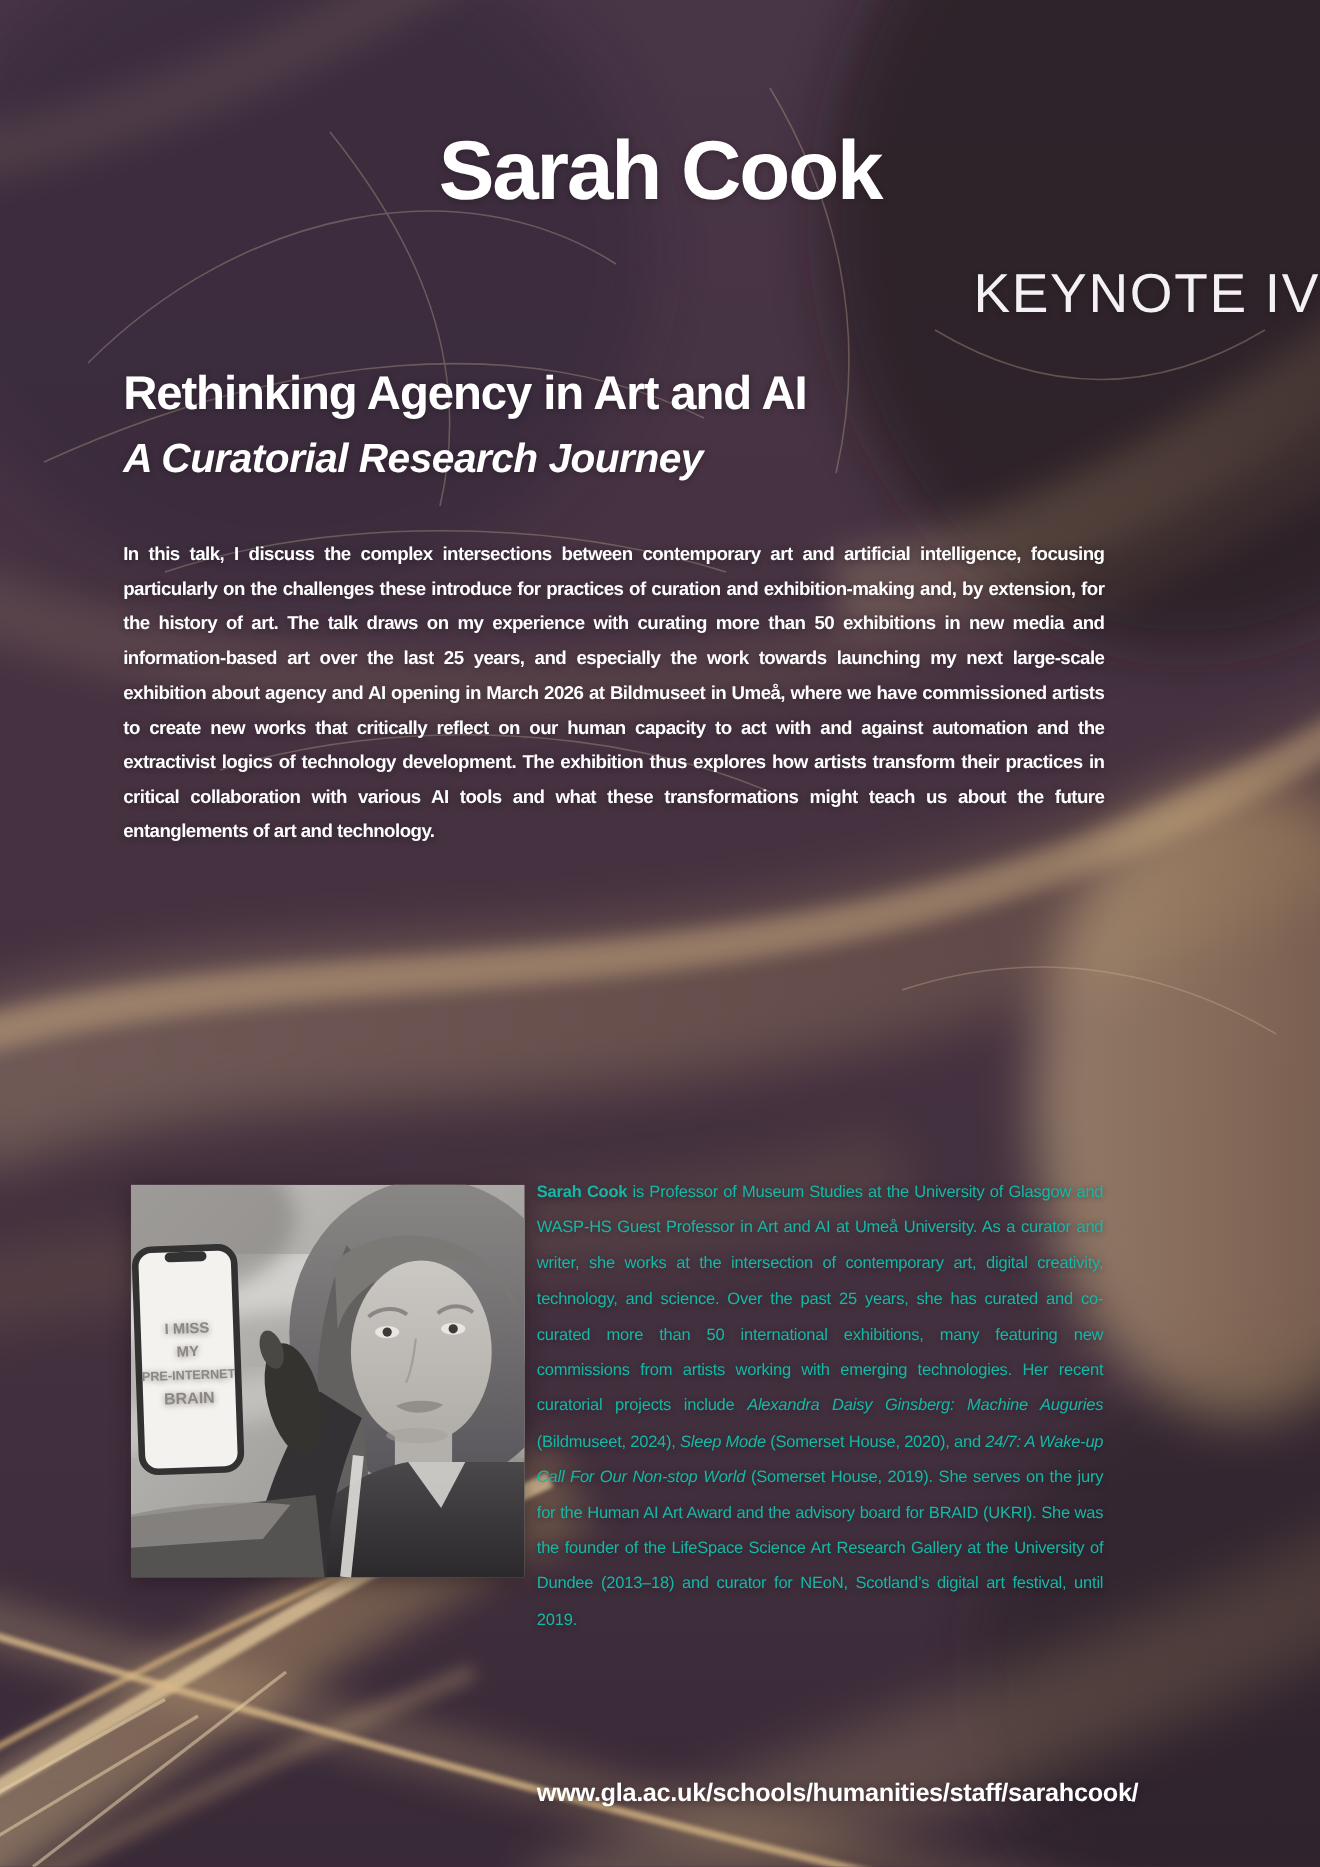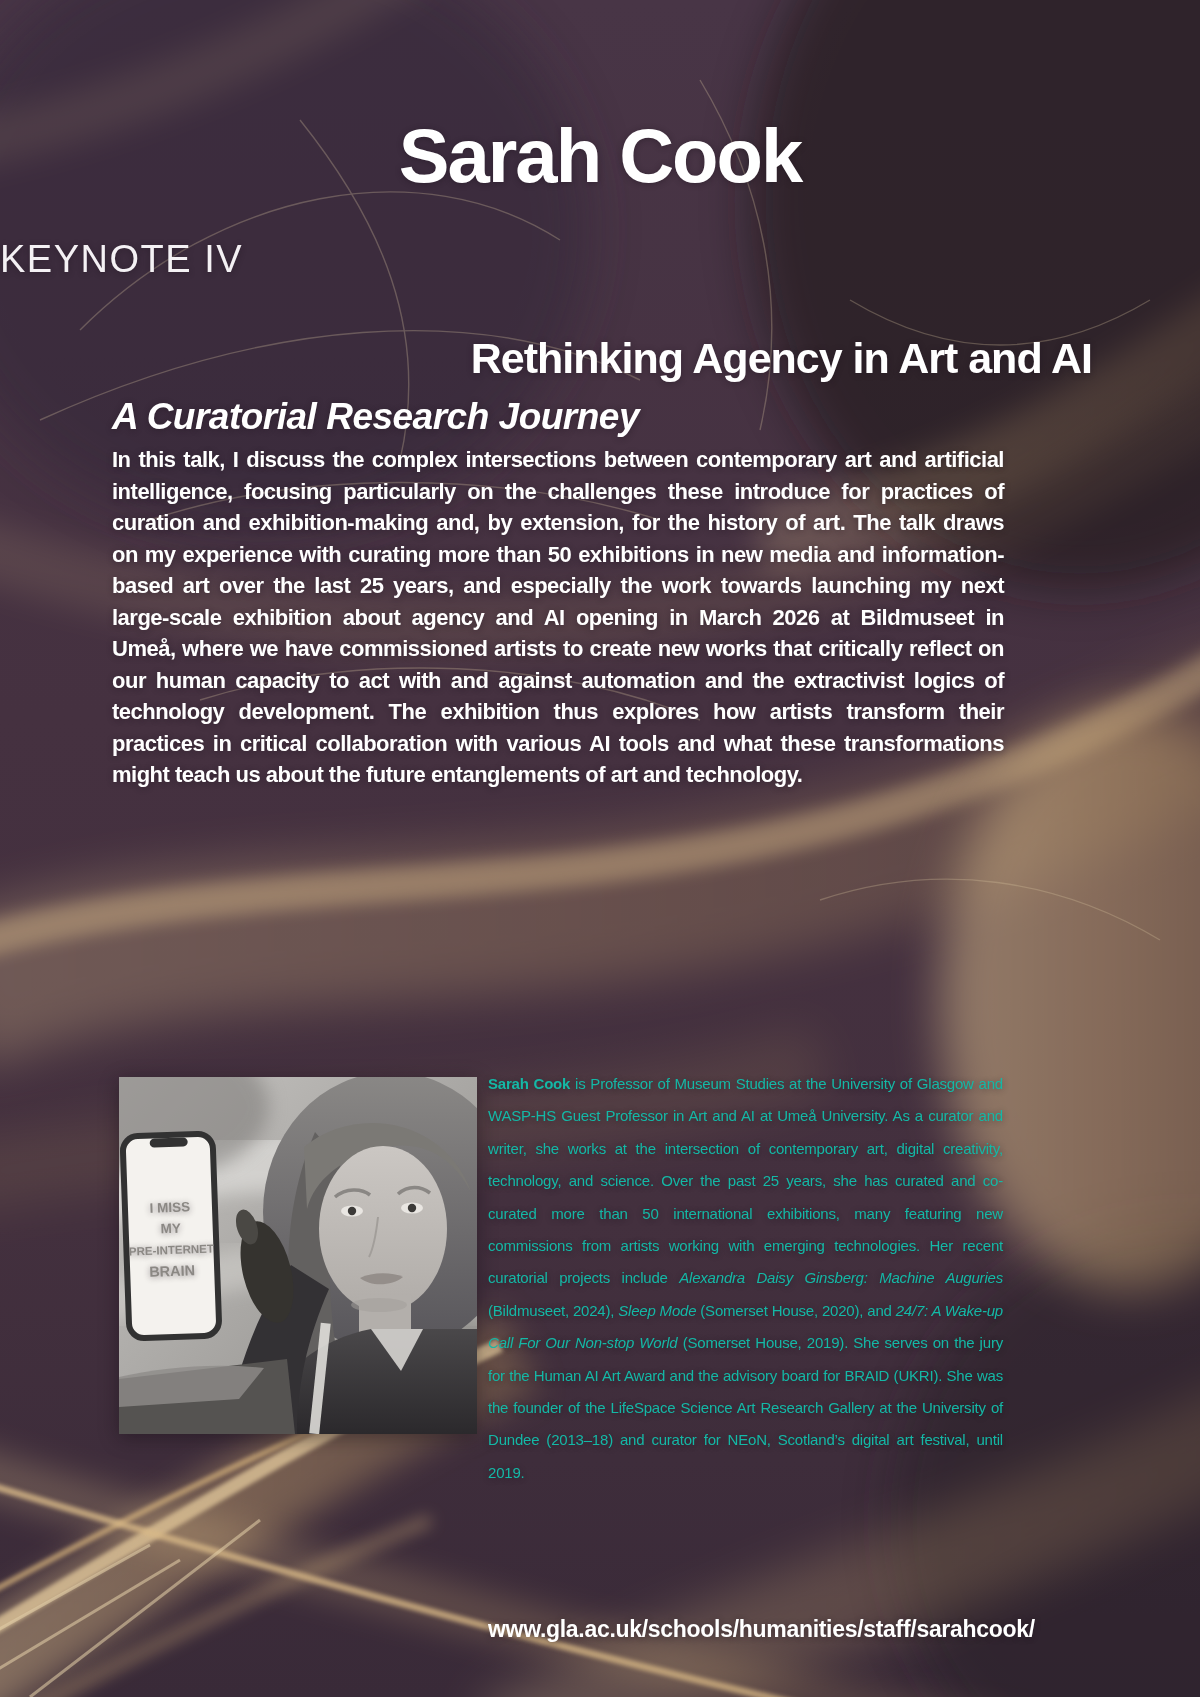--- a/index.html
+++ b/index.html
@@ -10,34 +10,34 @@
     -webkit-font-smoothing:antialiased;
   }
   .poster{position:absolute;inset:0;}
   .bg{position:absolute;inset:0;width:1200px;height:1697px;display:block;}
   .layer{position:absolute;color:#fff;text-shadow:0 1px 6px rgba(32,20,30,.45);}
   .speaker-name{
     top:112px;left:0;width:1200px;text-align:center;
     font-size:76px;font-weight:700;letter-spacing:-2px;
   }
   .keynote{
-    top:238px;left:0;width:1200px;text-align:left;
-    font-size:38px;font-weight:400;letter-spacing:1.5px;color:#f4f1f4;
+    top:238px;left:0;width:1200px;text-align:right;
+    font-size:50px;font-weight:400;letter-spacing:1.5px;color:#f4f1f4;
   }
   .talk-title{
     top:334px;left:112px;width:980px;
-    font-size:43px;font-weight:700;letter-spacing:-1px;text-align:right;
+    font-size:43px;font-weight:700;letter-spacing:-1px;
   }
   .talk-subtitle{
     top:396px;left:112px;width:980px;
     font-size:37px;font-weight:700;font-style:italic;letter-spacing:-0.5px;
   }
   .abstract{
-    top:444px;left:112px;width:892px;
-    font-size:22px;font-weight:600;letter-spacing:-0.5px;
+    top:488px;left:112px;width:892px;
+    font-size:17px;font-weight:600;letter-spacing:-0.5px;
     line-height:31.5px;text-align:justify;text-justify:inter-word;
     margin:0;
   }
   .photo{
     top:1077px;left:119px;width:358px;height:357px;
     box-shadow:0 4px 18px rgba(20,12,20,.45);
   }
   .photo svg{display:block;width:358px;height:357px;}
   .bio{
     top:1068px;left:488px;width:515px;

